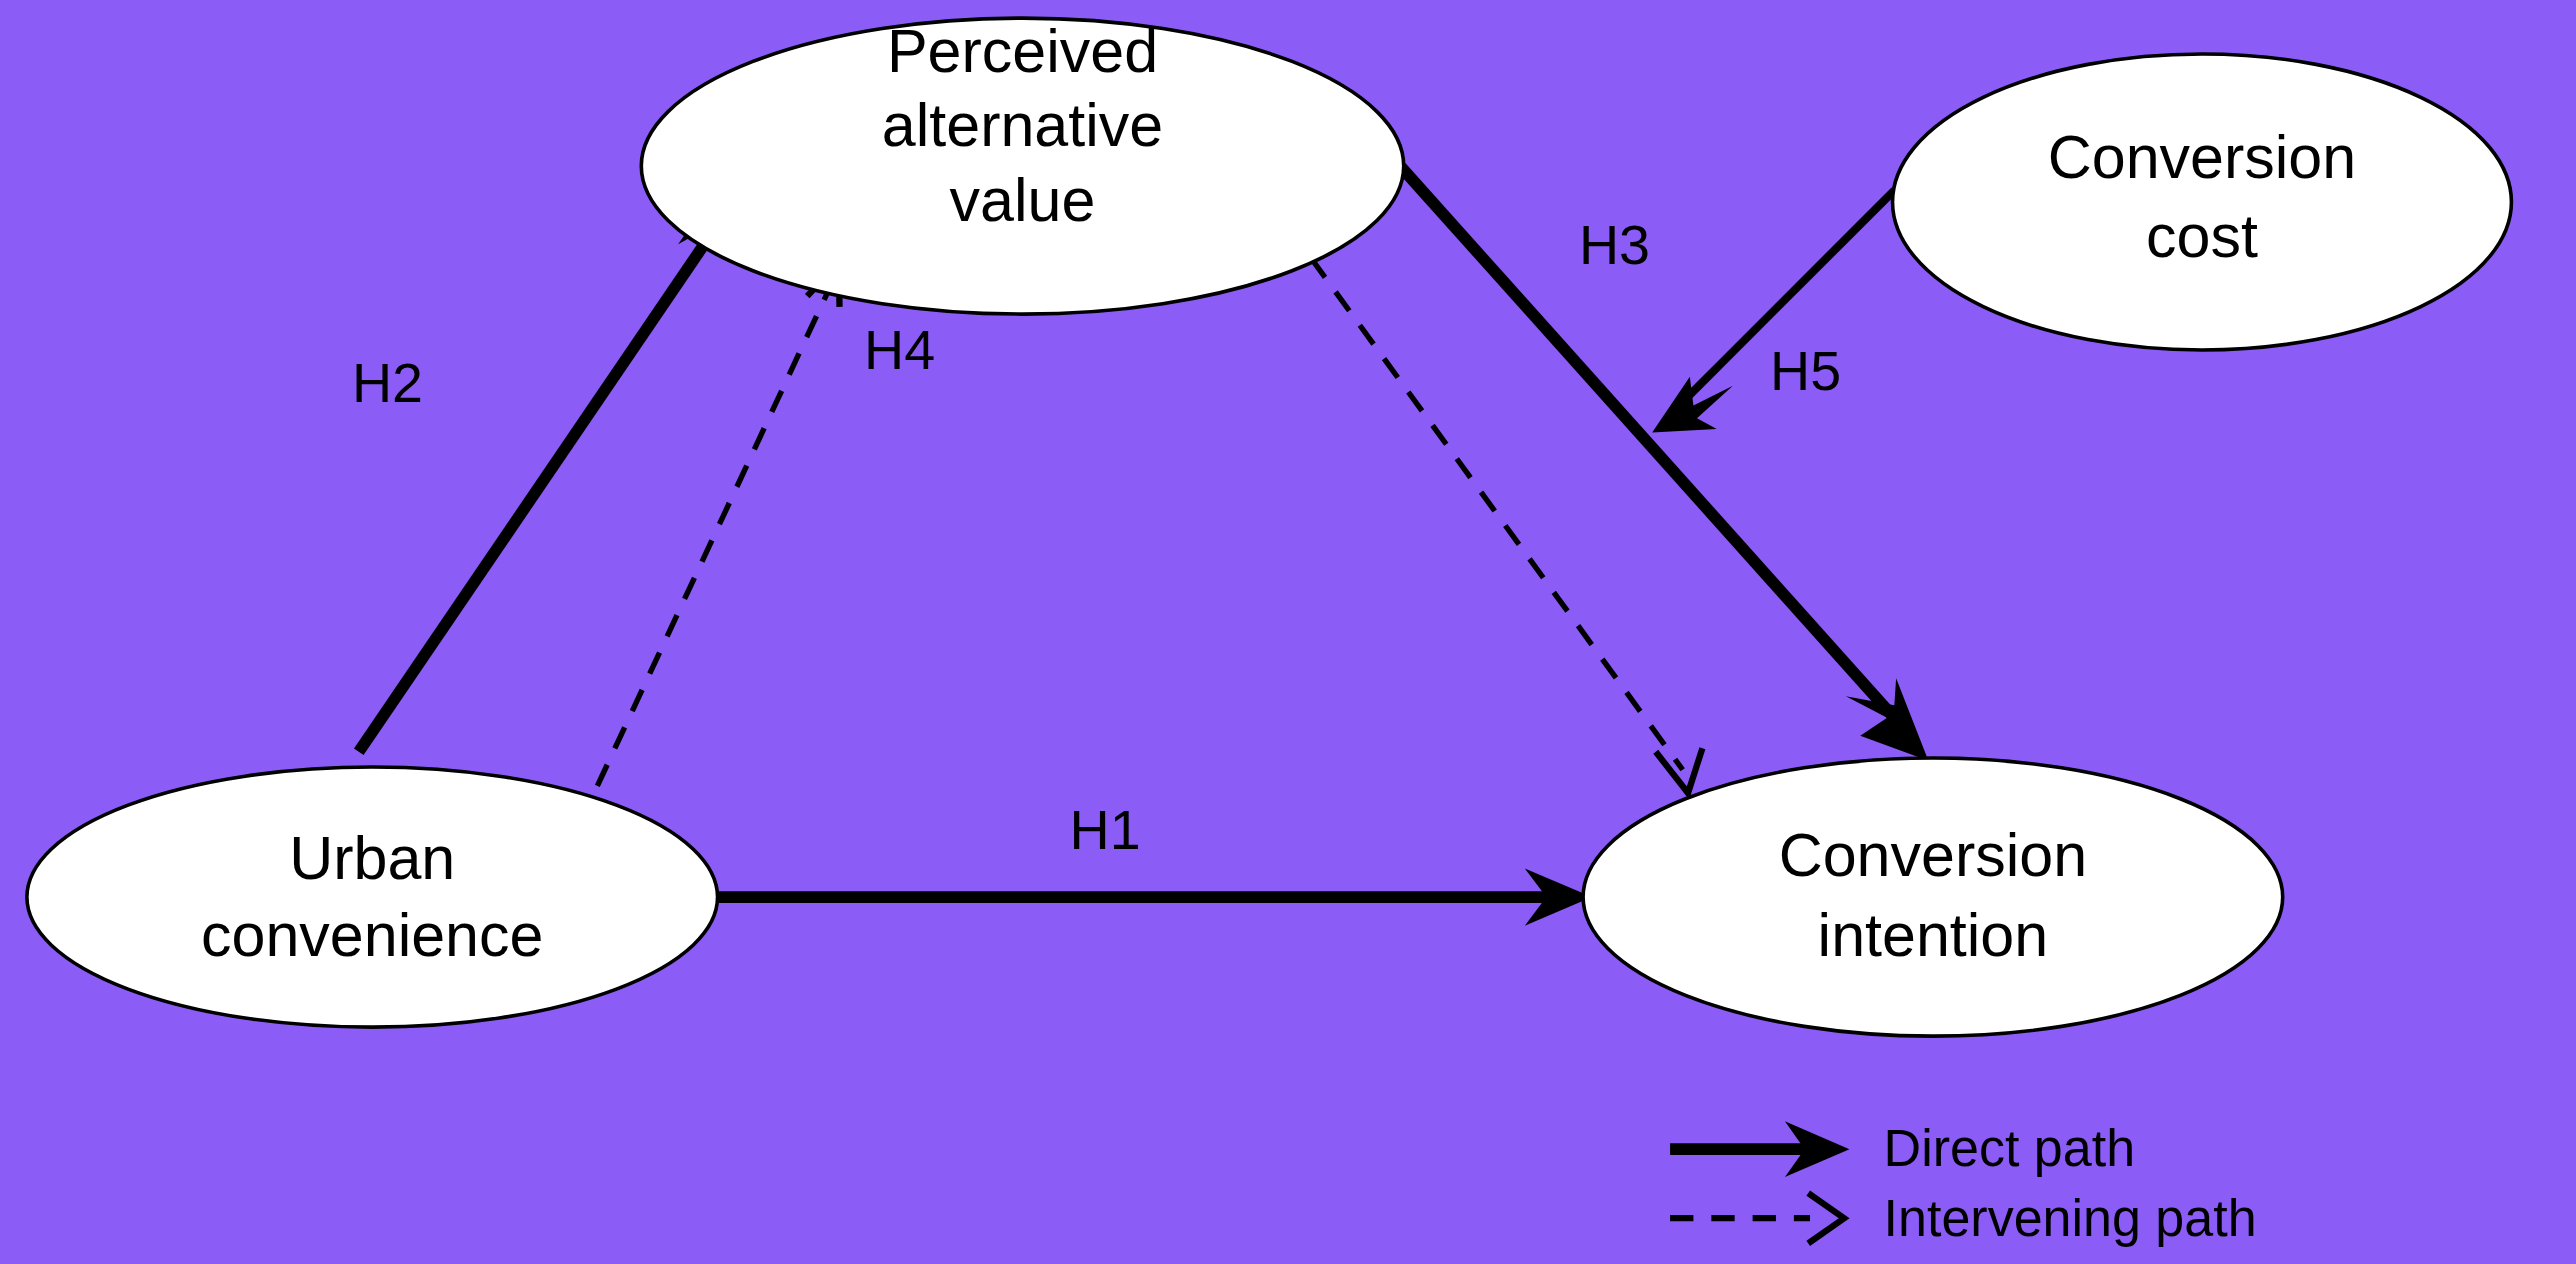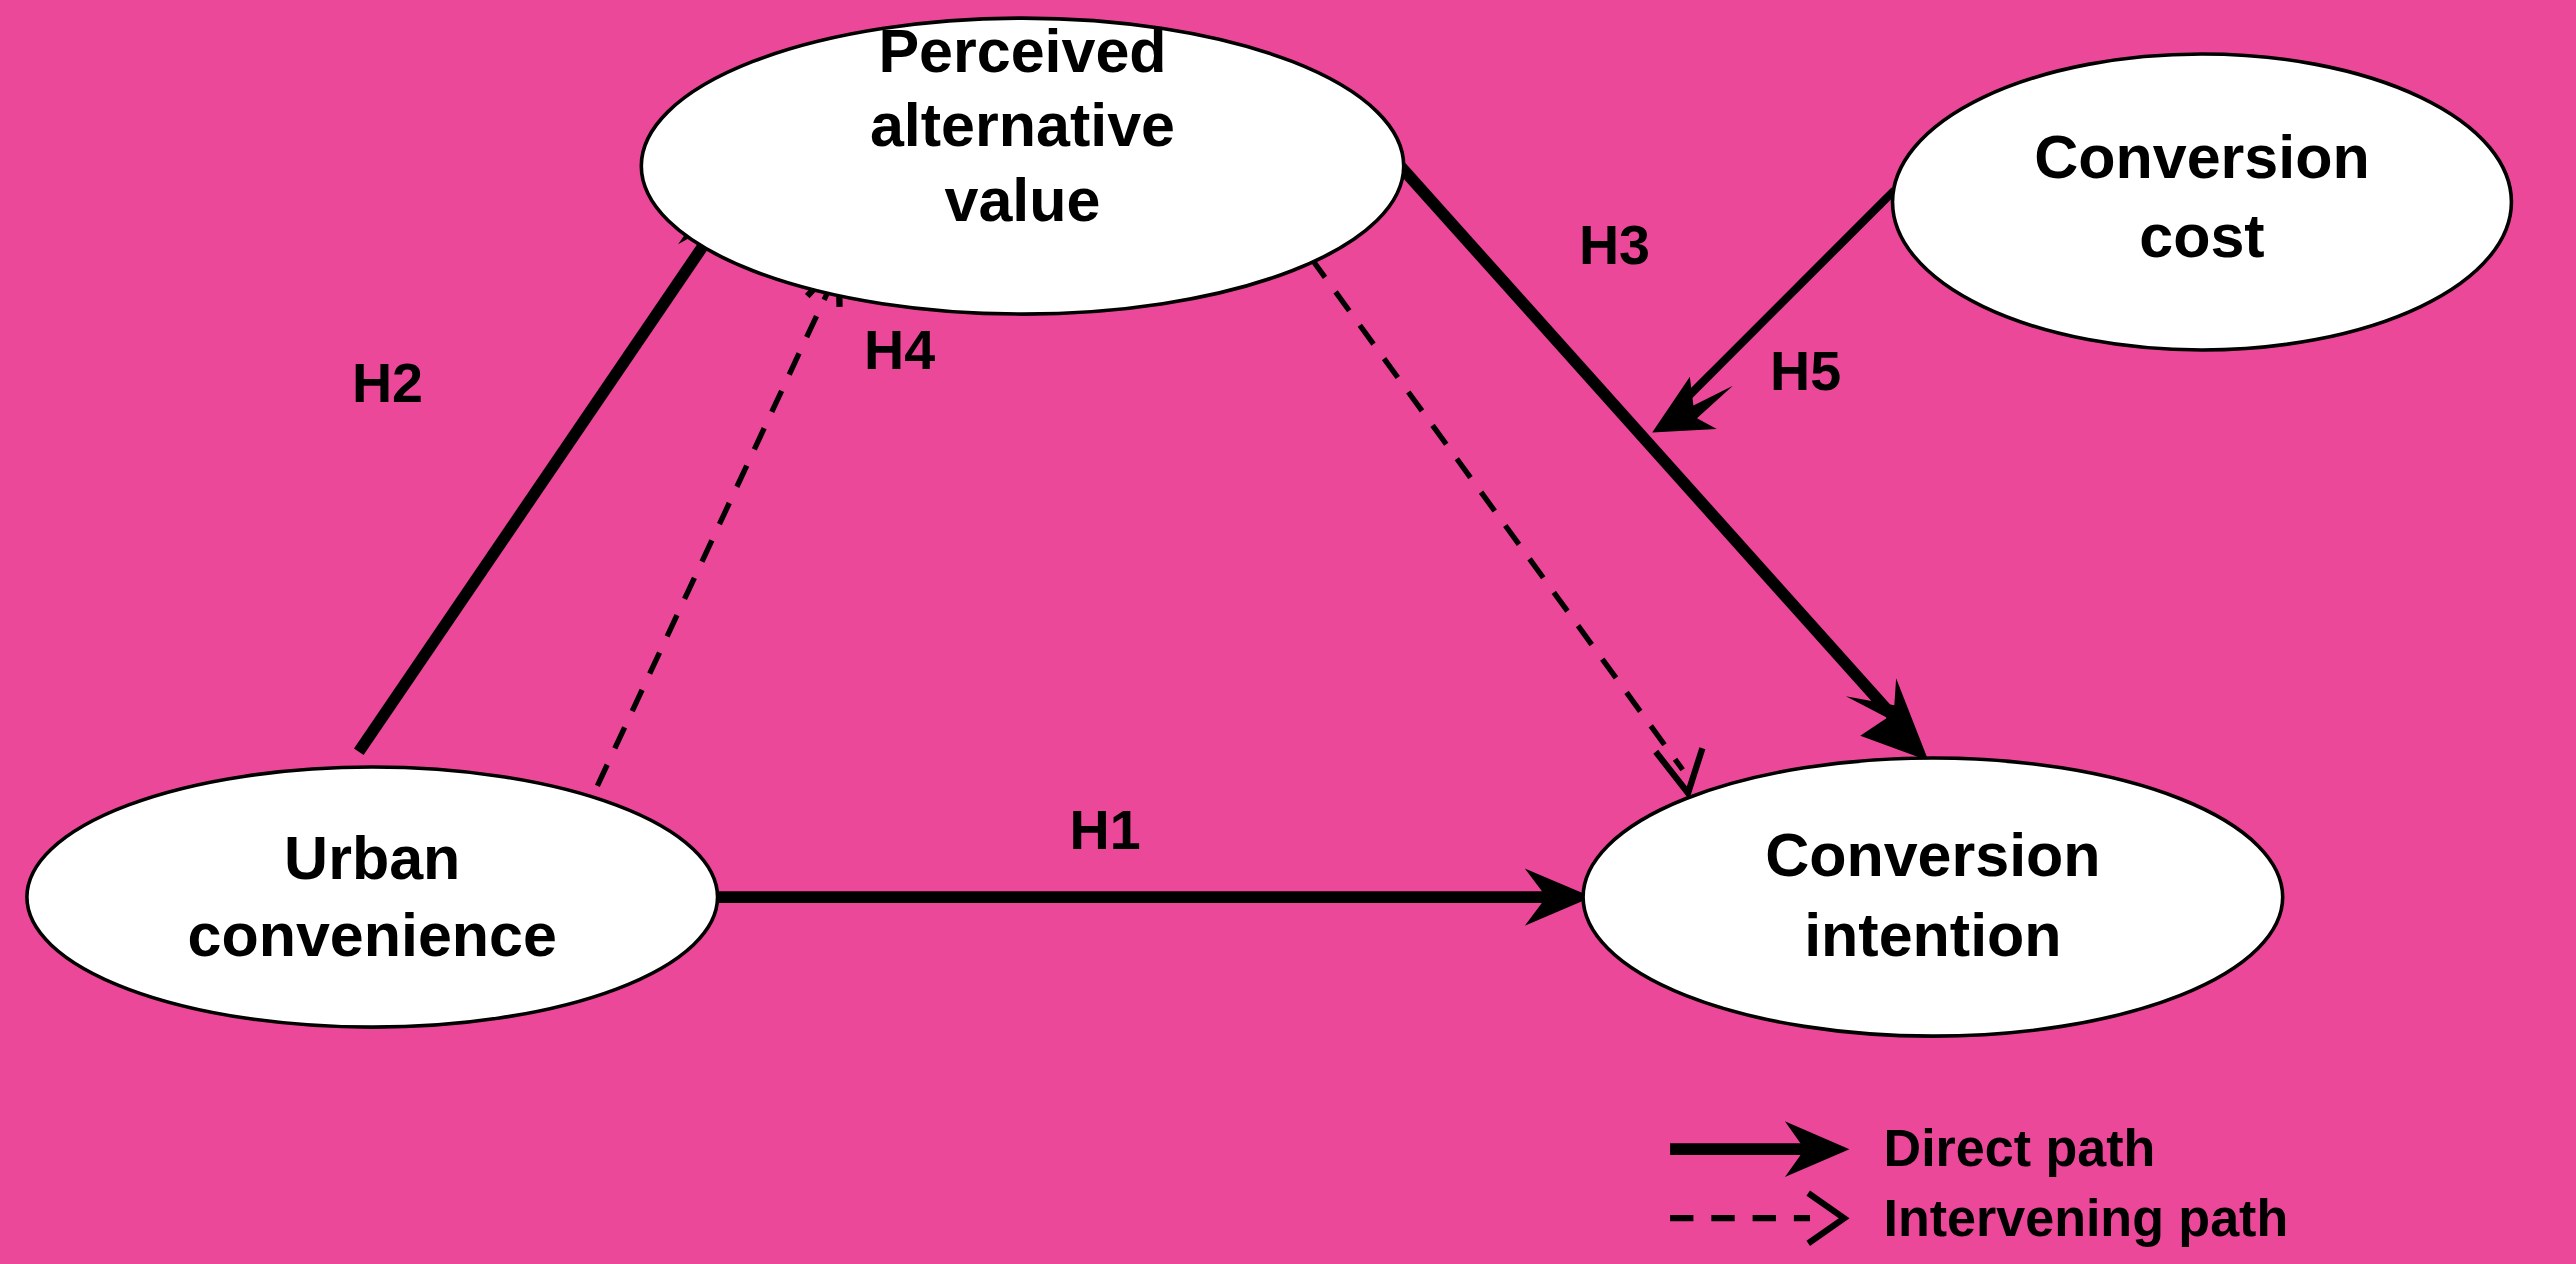--- a/index.html
+++ b/index.html
@@ -12,22 +12,21 @@
     width: 2576px;
     height: 1265px;
     font-family: "Liberation Sans", sans-serif;
     color: #000000;
     overflow: hidden;
   }
   #diagram-root {
     position: relative;
     width: 2576px;
     height: 1265px;
-    background: #ec4899;
-    font-weight: bold;
+    background: #8b5cf6;
   }
   svg.canvas {
     position: absolute;
     top: 0; left: 0;
     width: 2576px;
     height: 1265px;
     display: block;
   }
   .node-ellipse {
     fill: #ffffff;

